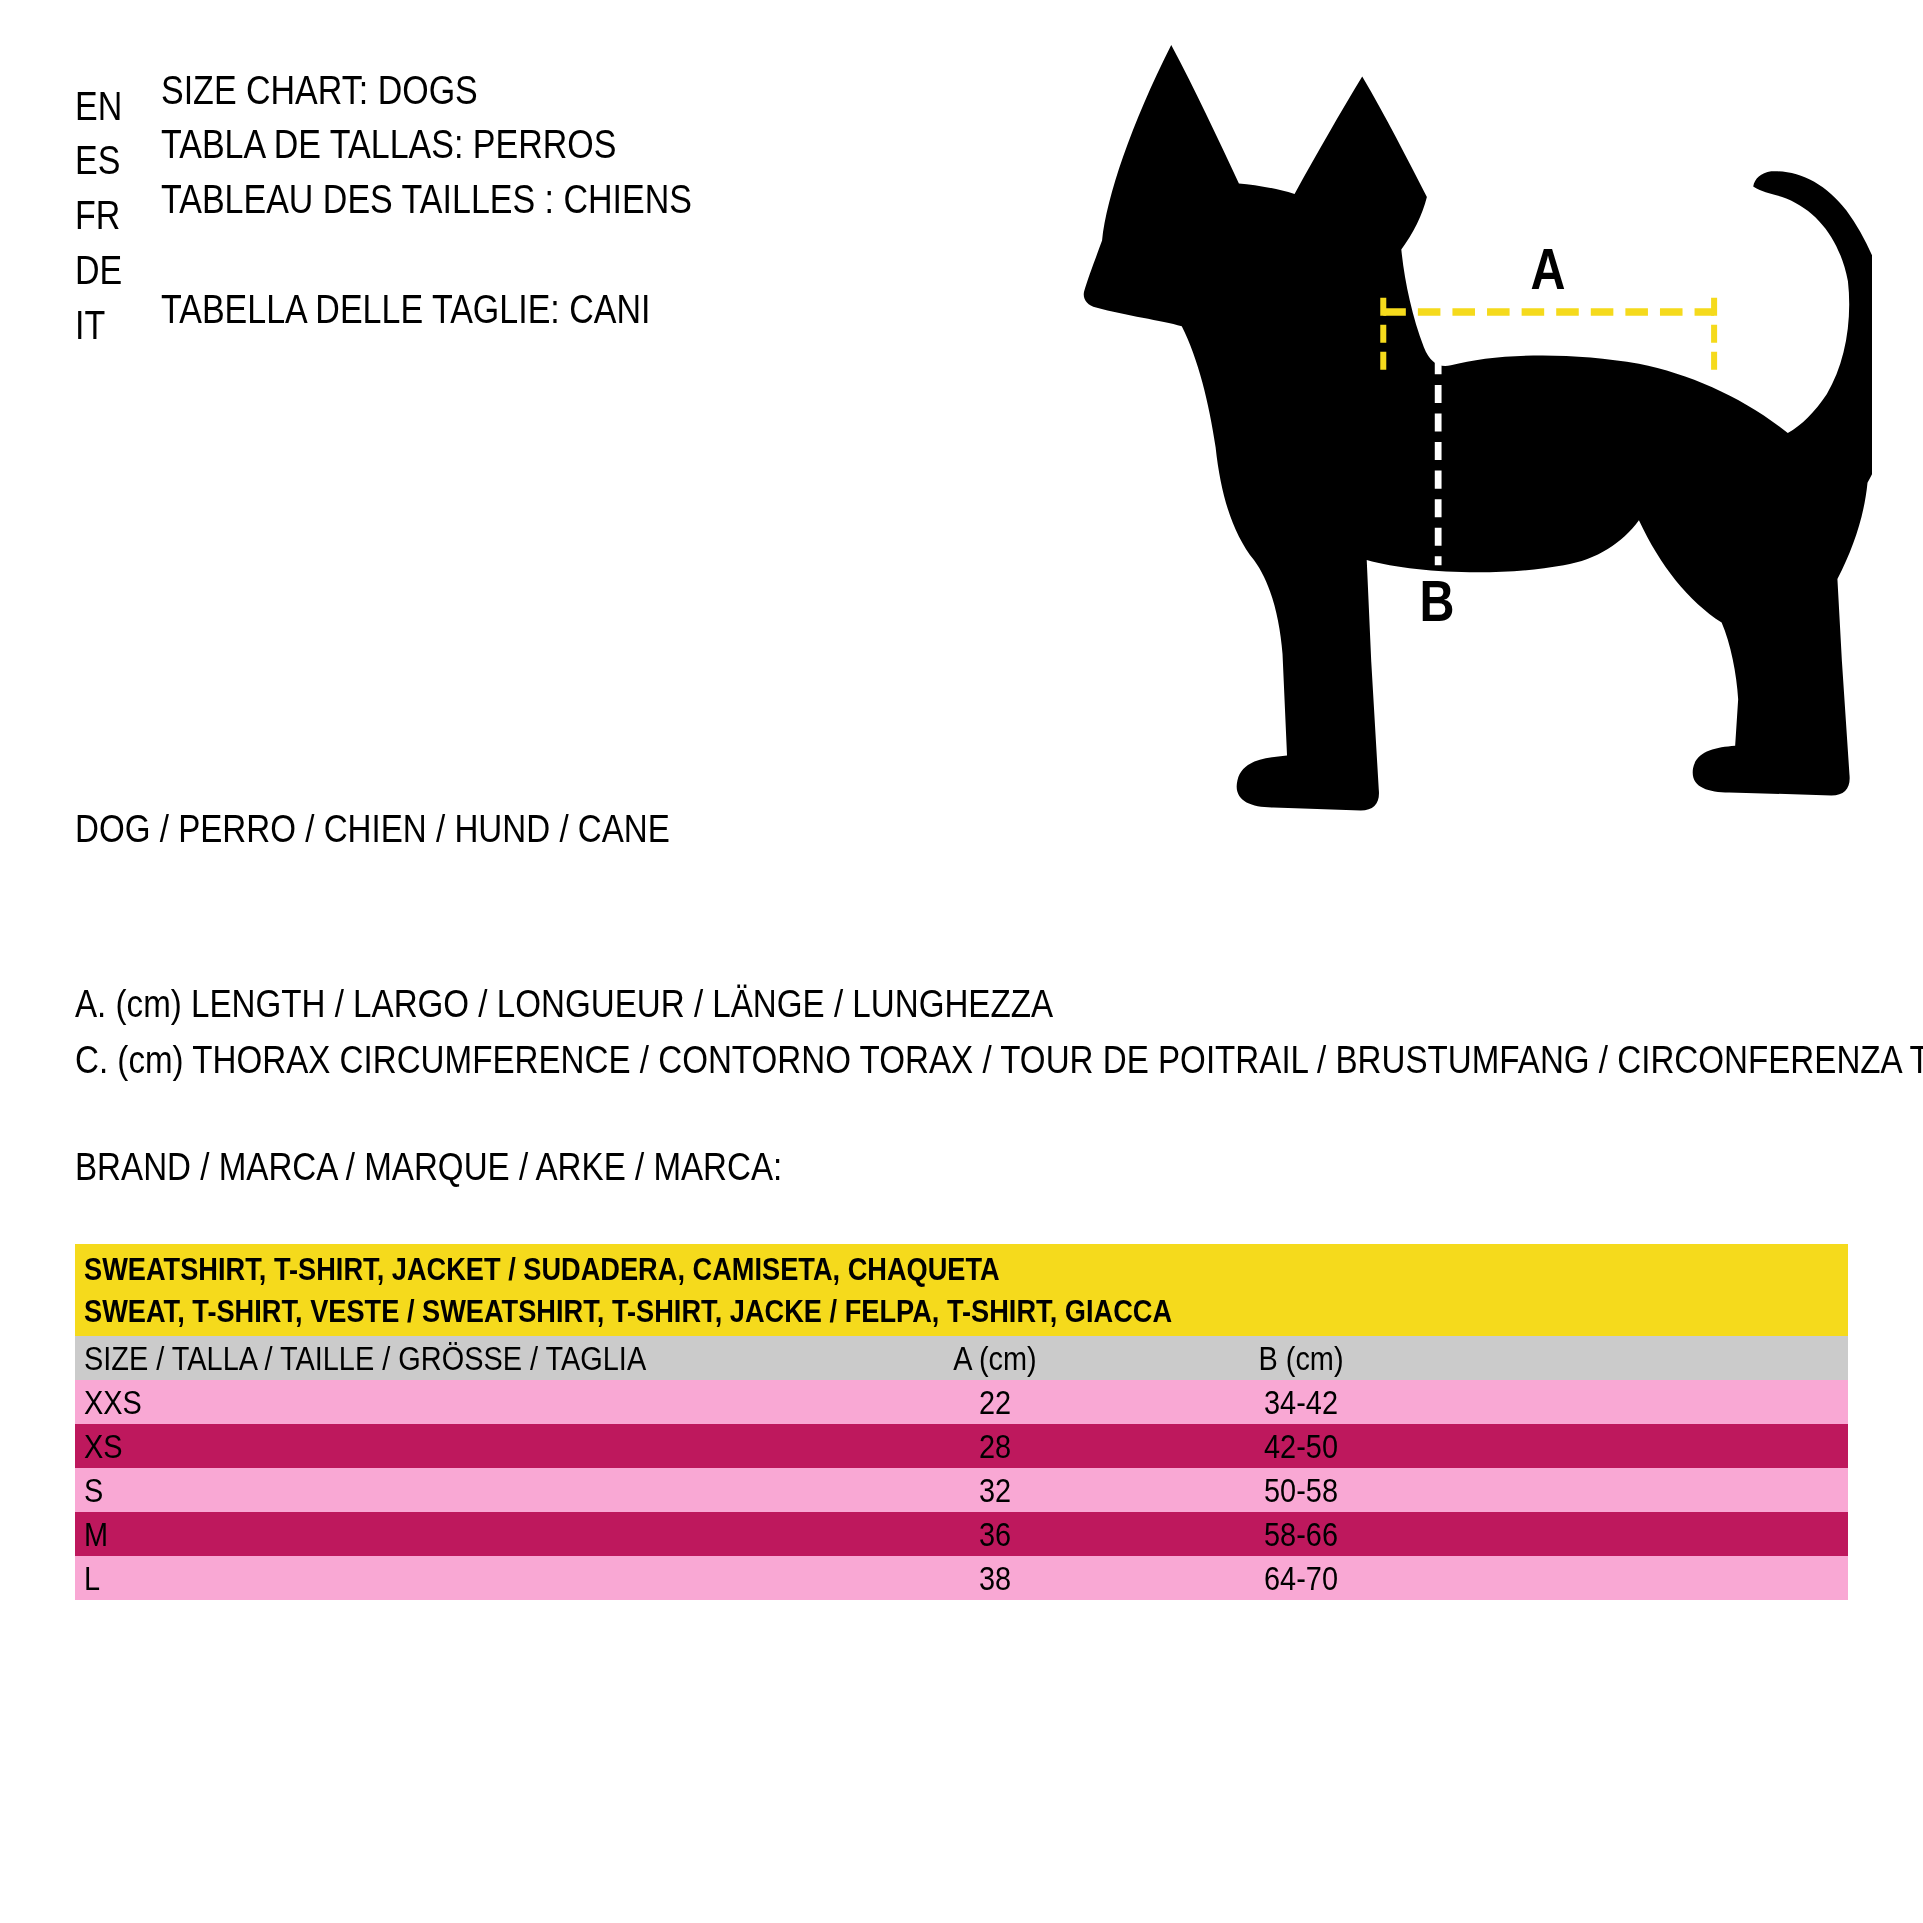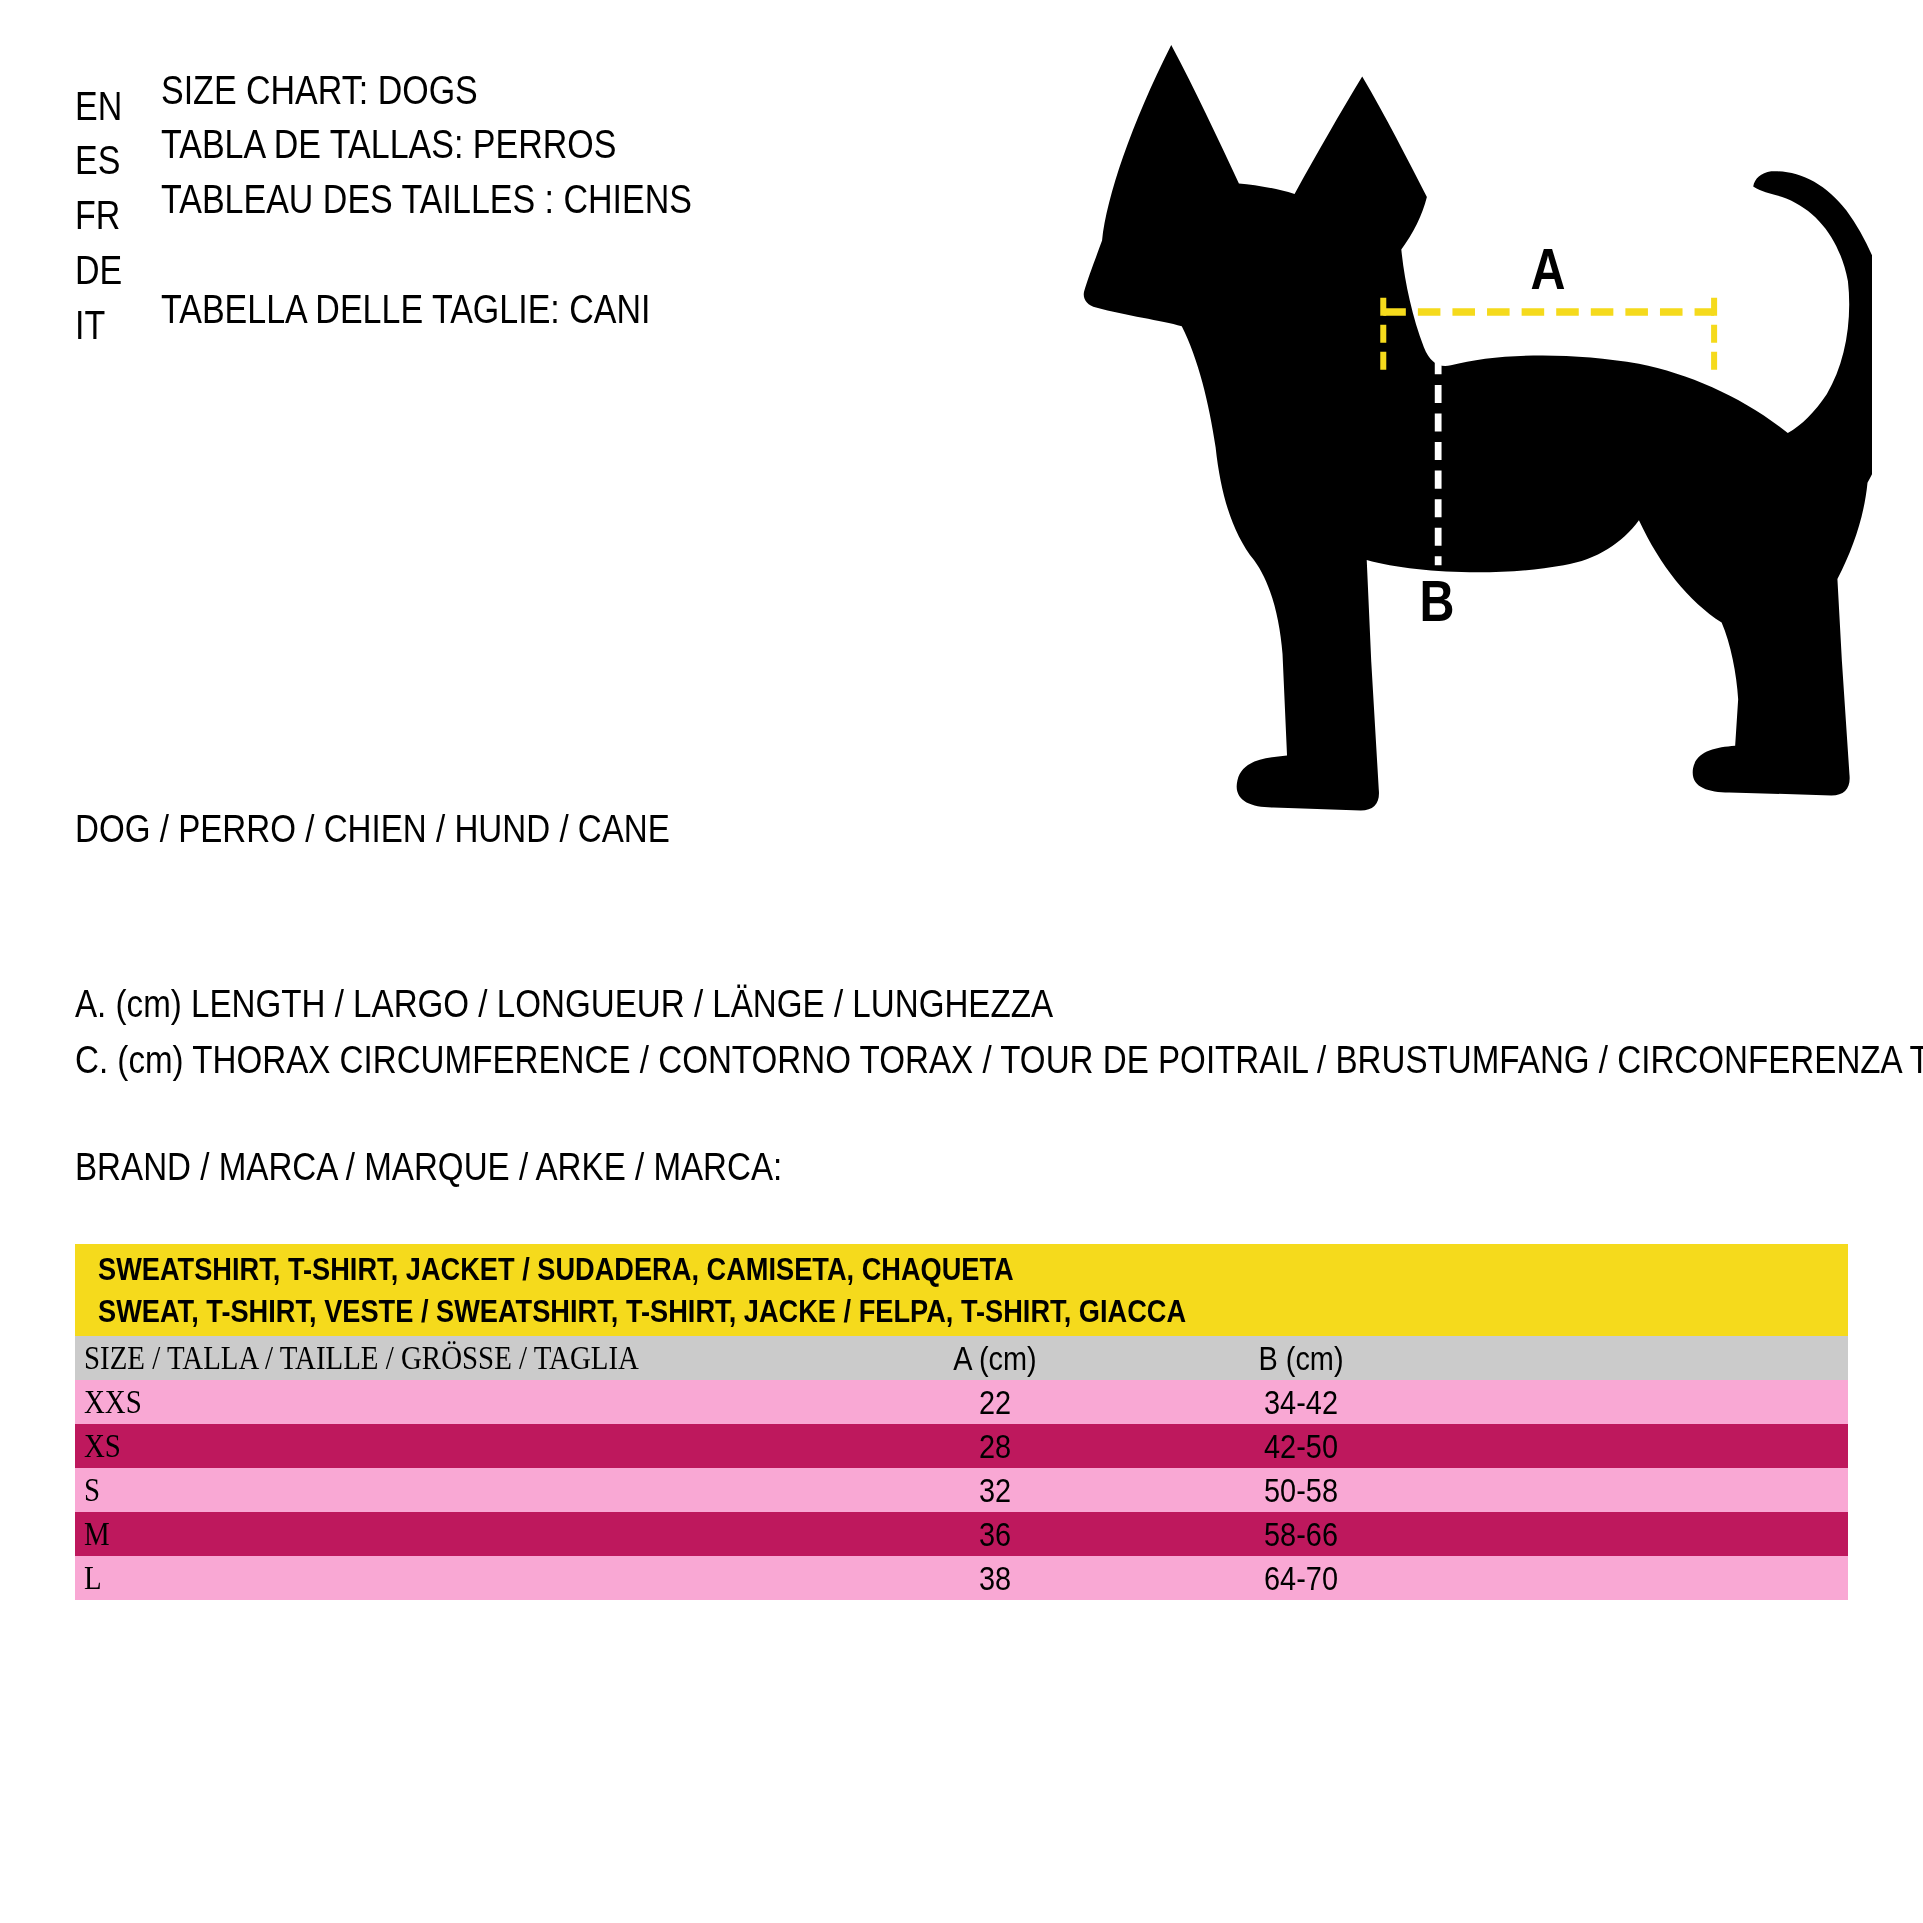--- a/index.html
+++ b/index.html
@@ -20,25 +20,25 @@
 
   
   .measure-label{position:absolute;width:90px;font-size:57px;line-height:60px;font-weight:700;text-align:center;}
 
   
   .caption-line{position:absolute;left:75px;font-size:39px;line-height:45px;margin-top:36px;}
 
   
   .size-table{position:absolute;left:75px;top:1244px;width:1773px;}
   .banner{background:#F5DA1C;height:92px;padding-top:3.8px;box-sizing:border-box;}
-  .banner-line{height:42px;line-height:42px;font-size:32px;font-weight:700;padding-left:23px;}
+  .banner-line{height:42px;line-height:42px;font-size:32px;font-weight:700;padding-left:9px;}
   .thead{position:relative;background:#CBCBCB;height:44px;font-size:34px;line-height:44px;}
   .trow{position:relative;background:#f9a8d4;height:44px;font-size:34px;line-height:44px;}
   .trow.alt{background:#be185d;}
-  .cell-size{position:absolute;left:9px;top:0;height:48px;font-family:Liberation Serif, serif;}
+  .cell-size{position:absolute;left:9px;top:0;height:48px;}
   .cell-a{position:absolute;left:845px;top:0;width:150px;height:44px;}
   .cell-b{position:absolute;left:1151px;top:0;width:150px;height:58px;}
 </style>
 </head>
 <body>
 
 <div>
   <div class="lang-row" style="top:68px">
     <span class="lang-code"><span class="cx">EN</span></span>
     <span class="lang-title"><span class="cx">SIZE CHART: DOGS</span></span>

